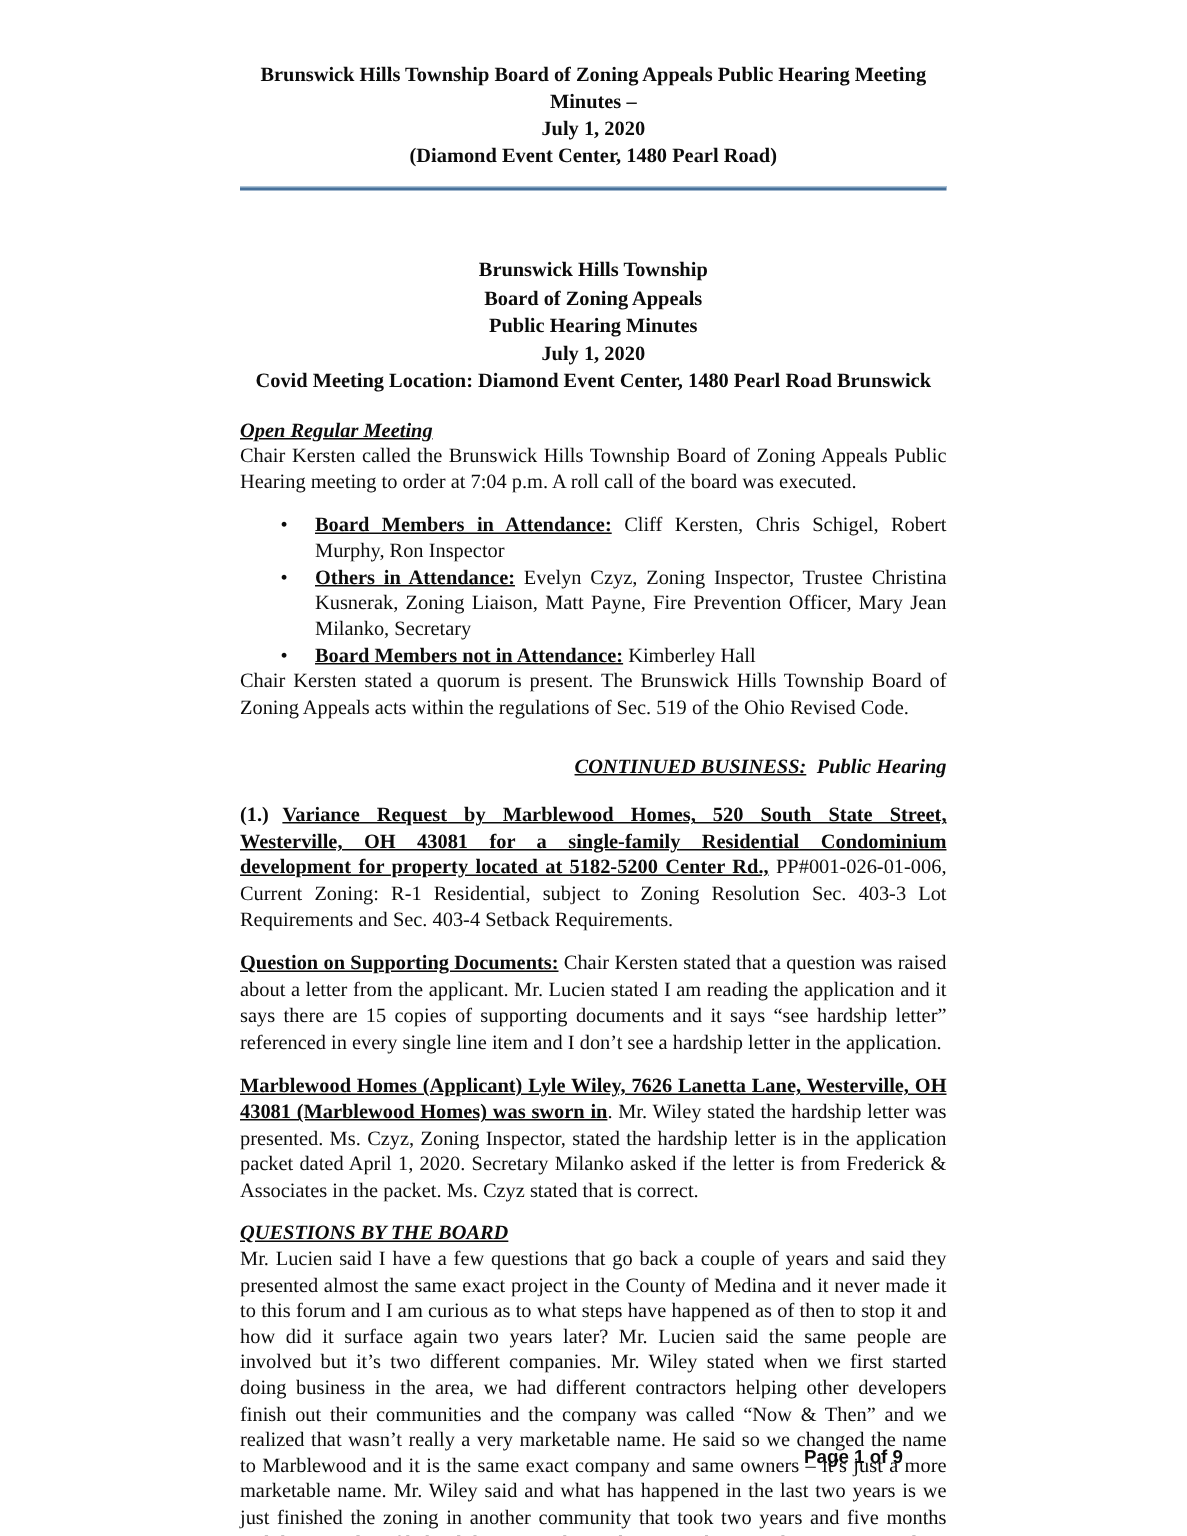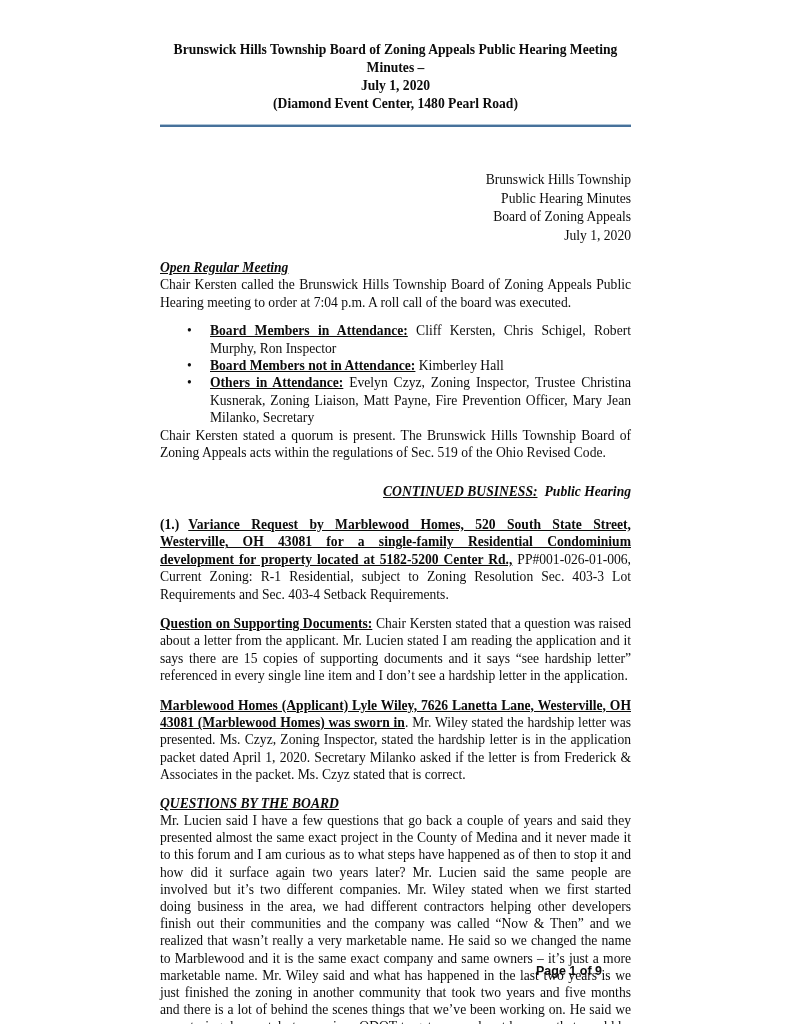--- a/index.html
+++ b/index.html
@@ -17,21 +17,21 @@
     line-height: 17.4px;
     color: #0c0c0c;
   }
   .doc-header { text-align: center; font-weight: bold; line-height: 18px; }
   .header-rule {
     margin-top: 11px;
     height: 2px;
     border-top: 1px solid #aec4d6;
     background: #47719b;
   }
-  .title-block { margin-top: 44px; text-align: right; font-weight: normal; line-height: 18.5px; }
+  .title-block { margin-top: 44px; text-align: center; font-weight: bold; line-height: 18.5px; }
   p { margin: 0; text-align: justify; }
   .b { font-weight: bold; }
   .u { text-decoration: underline; }
   .heading { font-weight: bold; text-decoration: underline; margin: 0; text-align: left; font-style: italic; }
   .mt-open { margin-top: 14px; }
   ul.attendance { list-style: none; margin: 11px 0 0 0; padding: 0; }
   ul.attendance li { position: relative; padding-left: 50px; text-align: justify; }
   ul.attendance li::before { content: "\2022"; position: absolute; left: 27px; top: 0; }
   .mt-quorum { }
   .mt-continued { margin-top: 22px; text-align: right; font-style: italic; }
@@ -60,34 +60,35 @@
 
   <header class="doc-header">
     <div>Brunswick Hills Township Board of Zoning Appeals Public Hearing Meeting Minutes –</div>
     <div>July 1, 2020</div>
     <div>(Diamond Event Center, 1480 Pearl Road)</div>
   </header>
   <div class="header-rule" style="background: rgb(71, 113, 155); border-top-color: rgb(174, 196, 214);"></div>
 
   <section class="title-block">
     <div>Brunswick Hills Township</div>
+    <div>Board of Zoning Appeals</div>
     <div>Public Hearing Minutes</div>
-    <div>Board of Zoning Appeals</div>
     <div>July 1, 2020</div>
+    <div>Covid Meeting Location:  Diamond Event Center, 1480 Pearl Road Brunswick</div>
   </section>
 
   <section>
     <p class="heading mt-open">Open Regular Meeting</p>
     <p>Chair Kersten called the Brunswick Hills Township Board of Zoning Appeals Public Hearing meeting to order at 7:04 p.m.   A roll call of the board was executed.</p>
   </section>
 
   <ul class="attendance">
     <li><span class="b u">Board Members in Attendance:</span><span>  Cliff Kersten, Chris Schigel, Robert Murphy, Ron Inspector</span></li>
+    <li><span class="b u">Others in Attendance:</span><span>  Evelyn Czyz, Zoning Inspector, Trustee Christina Kusnerak, Zoning Liaison, Matt Payne, Fire Prevention Officer, Mary Jean Milanko, Secretary</span></li>
     <li><span class="b u">Board Members not in Attendance:</span><span>  Kimberley Hall</span></li>
-    <li><span class="b u">Others in Attendance:</span><span>  Evelyn Czyz, Zoning Inspector, Trustee Christina Kusnerak, Zoning Liaison, Matt Payne, Fire Prevention Officer, Mary Jean Milanko, Secretary</span></li>
   </ul>
 
   <p class="mt-quorum">Chair Kersten stated a quorum is present. The Brunswick Hills Township Board of Zoning Appeals acts within the regulations of Sec. 519 of the Ohio Revised Code.</p>
 
   <p class="mt-continued"><span class="b u">CONTINUED BUSINESS:</span><span class="b sub">Public Hearing</span></p>
 
   <p class="mt-variance"><span class="b num">(1.)</span><span class="b u">Variance Request by Marblewood Homes, 520 South State Street, Westerville, OH  43081 for a single-family Residential Condominium development for property located at 5182-5200 Center Rd.,</span><span> PP#001-026-01-006, Current Zoning: R-1 Residential, subject to Zoning Resolution Sec. 403-3 Lot Requirements and Sec. 403-4 Setback Requirements.</span></p>
 
   <p class="mt-question"><span class="b u">Question on Supporting Documents:</span><span> Chair Kersten stated that a question was raised about a letter from the applicant.  Mr. Lucien stated I am reading the application and it says there are 15 copies of supporting documents and it says “see hardship letter” referenced in every single line item and I don’t see a hardship letter in the application.</span></p>
 

